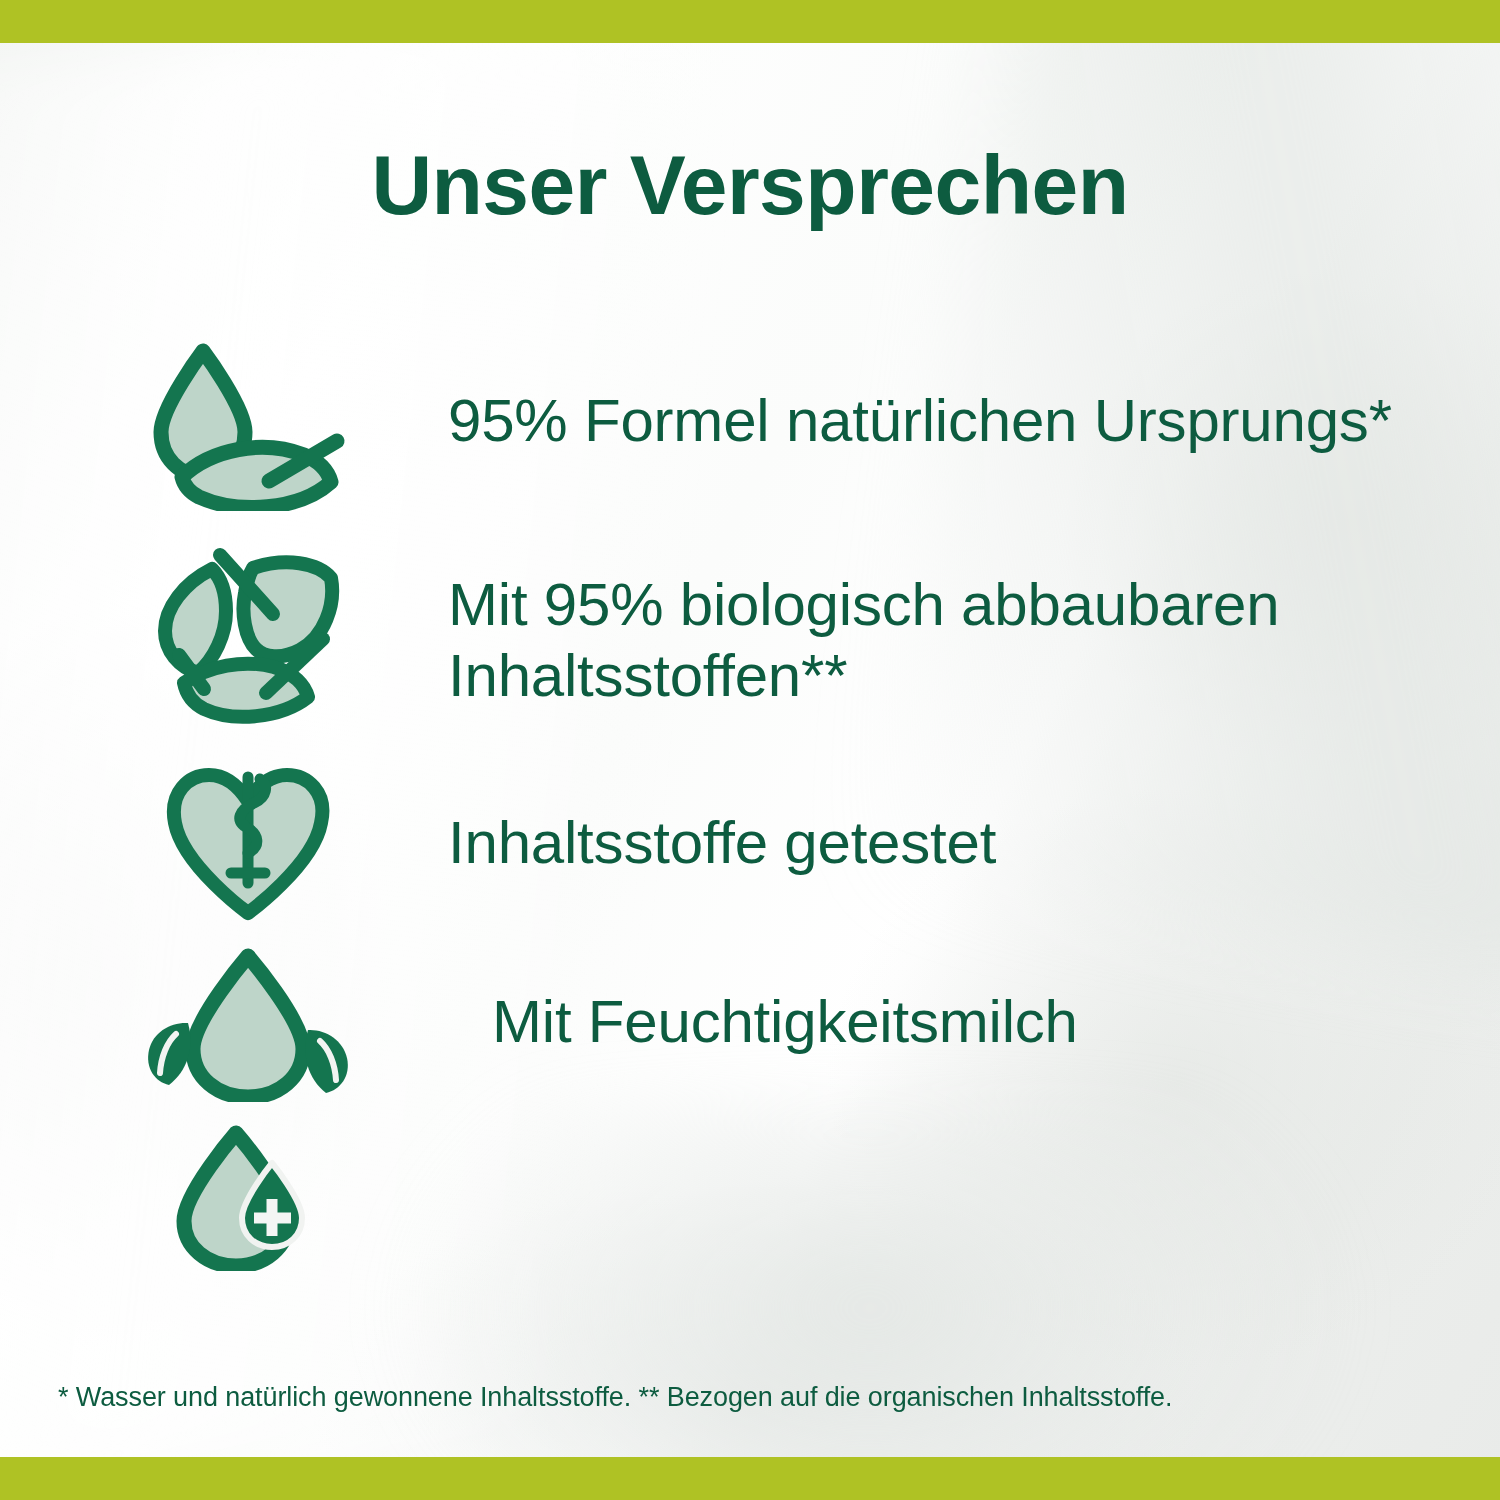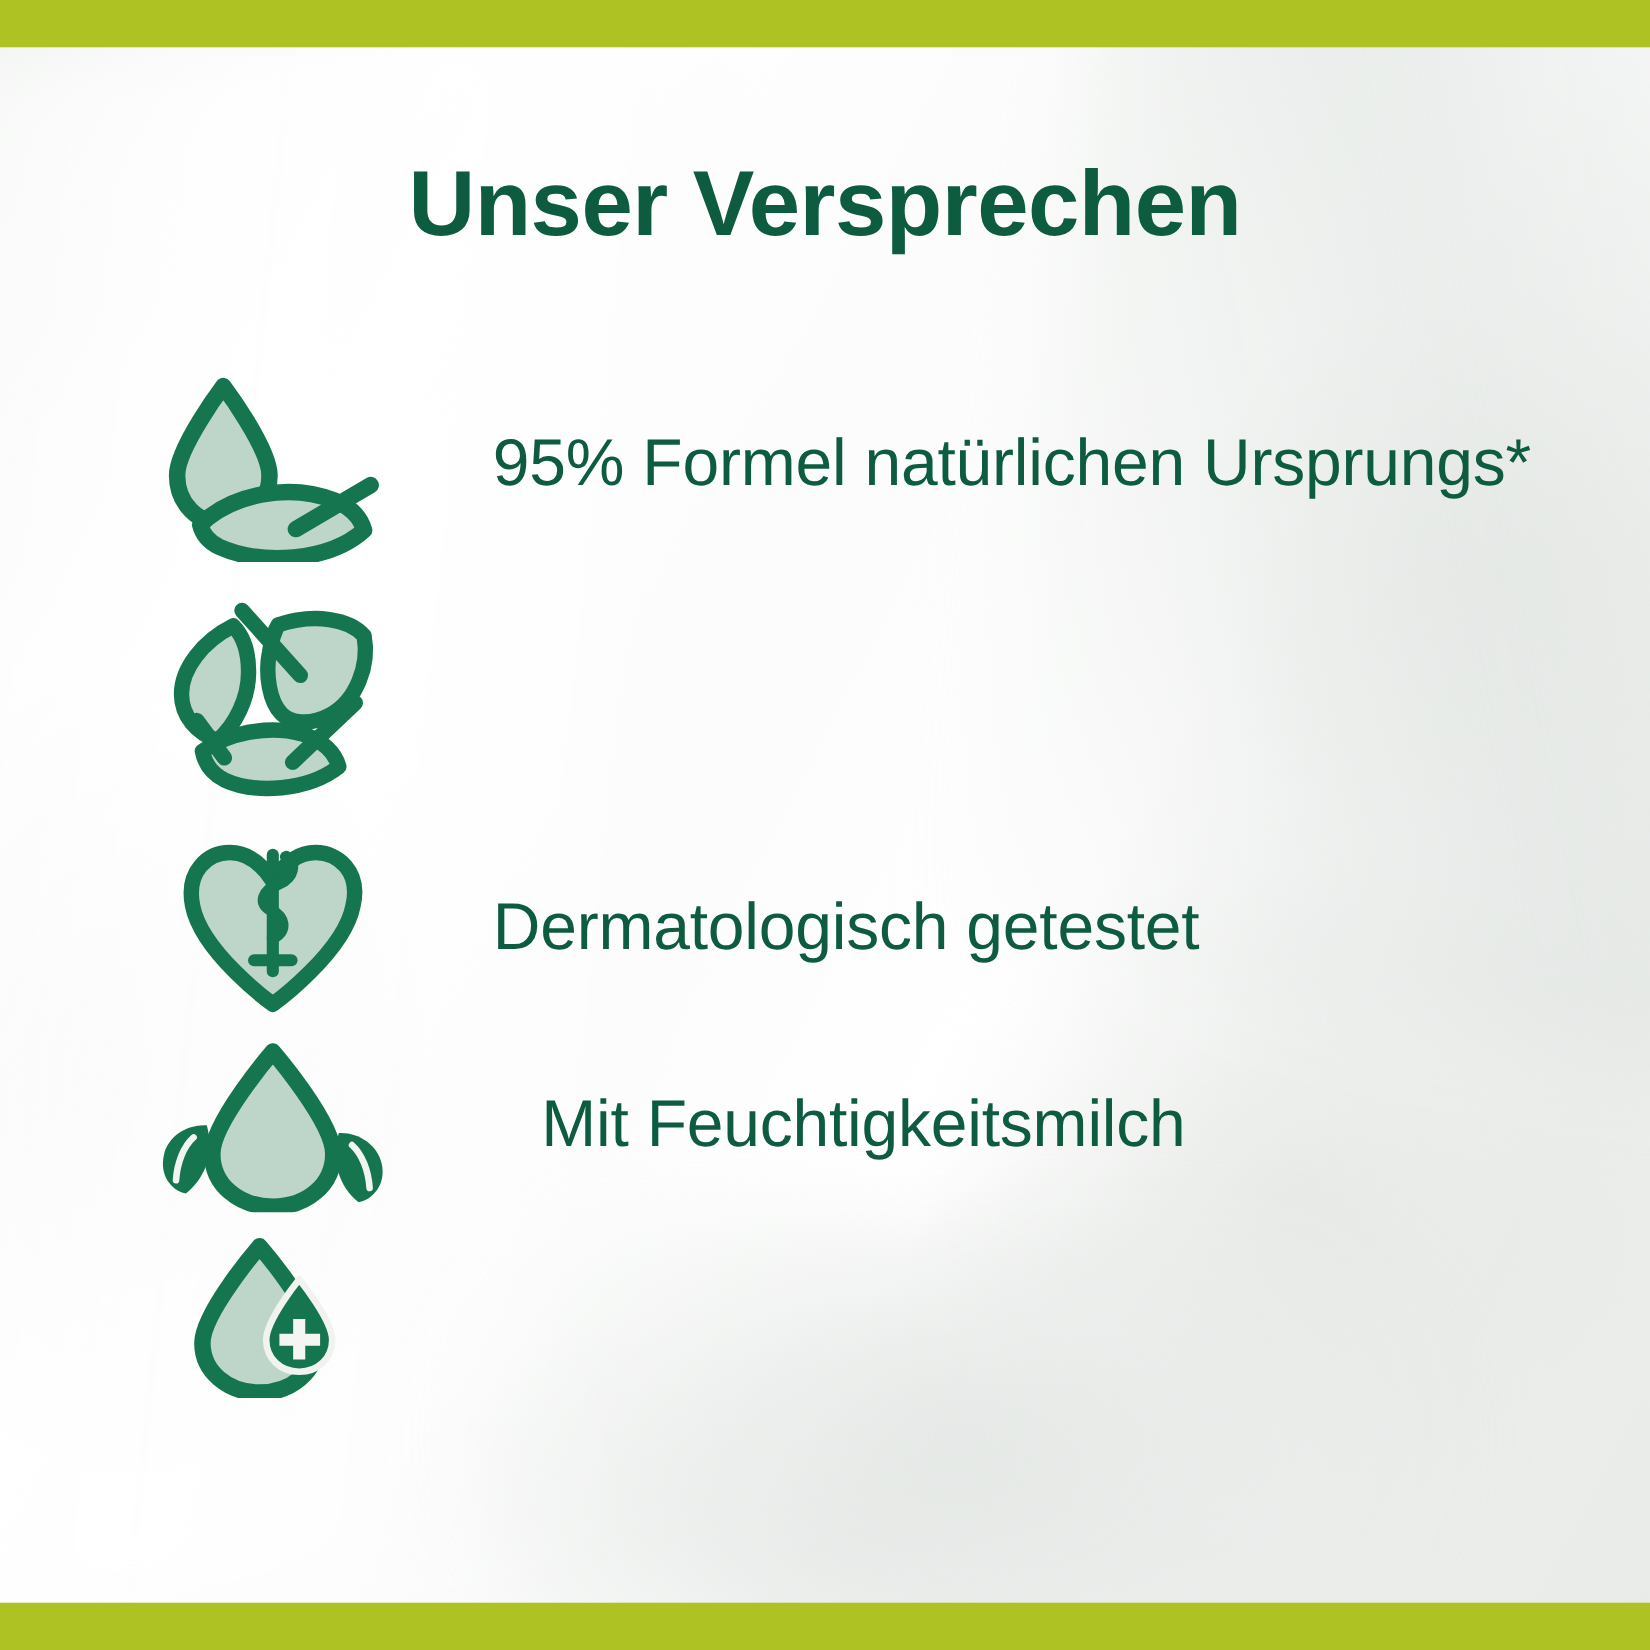--- a/index.html
+++ b/index.html
@@ -173,34 +173,35 @@
 
               <path d="M38 140 C62 123 98 116 128 124 C148 130 159 142 162 154 C134 176 86 179 58 166 C46 160 40 150 38 140 Z"></path>
             </g>
             <g fill="none" stroke="#14754f" stroke-width="14" stroke-linecap="round" stroke-linejoin="round">
               <path d="M74 12 L127 71"></path>
               <path d="M58 146 L33 112"></path>
               <path d="M177 96 L120 150"></path>
             </g>
           </svg>
         </div>
+        <div class="row-text">Mit 95% biologisch abbaubaren Inhaltsstoffen**</div>
       </div>
 
       <div class="row row-3">
         <div class="icon-cell">
           <svg width="175" height="160" viewBox="0 0 175 160" aria-hidden="true">
             <path d="M87 150 C87 150 22 103 14 60 C8 29 28 12 48 12 C65 12 78 24 87 38 C96 24 109 12 126 12 C146 12 167 29 160 60 C152 103 87 150 87 150 Z" fill="#bed5c9" stroke="#14754f" stroke-width="14" stroke-linejoin="round"></path>
             <g fill="none" stroke="#14754f" stroke-width="11" stroke-linecap="round" stroke-linejoin="round">
               <path d="M87 14 L87 120"></path>
               <path d="M70 110 L104 110"></path>
               <path d="M99 16 C108 22 106 34 93 40 C78 47 74 58 85 64 C98 71 100 83 87 90"></path>
             </g>
           </svg>
         </div>
-        <div class="row-text">Dermatologisch getestet</div>
+        <div class="row-text">Inhaltsstoffe getestet</div>
       </div>
 
       <div class="row row-4">
         <div class="icon-cell">
           <svg width="210" height="160" viewBox="0 0 210 160" aria-hidden="true">
             <path d="M105 14 C105 14 50 78 50 107 C50 135 74 155 105 155 C136 155 160 135 160 107 C160 78 105 14 105 14 Z" fill="#bed5c9" stroke="#14754f" stroke-width="15" stroke-linejoin="round"></path>
             <path d="M45 81 C28 80 10 90 6 108 C2 126 12 140 26 143 C44 129 52 106 45 81 Z" fill="#14754f"></path>
             <path d="M33 92 C24 100 18 115 17 131" fill="none" stroke="#f2f4f2" stroke-width="6" stroke-linecap="round"></path>
             <path d="M165 88 C182 87 200 98 204 116 C208 134 197 148 183 151 C165 137 158 113 165 88 Z" fill="#14754f"></path>
             <path d="M177 99 C186 107 192 122 193 138" fill="none" stroke="#f2f4f2" stroke-width="6" stroke-linecap="round"></path>
@@ -217,15 +218,16 @@
             <g stroke="#f4f6f4" stroke-width="11" stroke-linecap="butt">
               <path d="M104 76 L104 113"></path>
               <path d="M86 95 L123 95"></path>
             </g>
           </svg>
         </div>
       </div>
 
     </div>
 
+    <div class="footnote">* Wasser und natürlich gewonnene Inhaltsstoffe. ** Bezogen auf die organischen Inhaltsstoffe.</div>
 
   </div>
 </div>
 
 </body></html>

